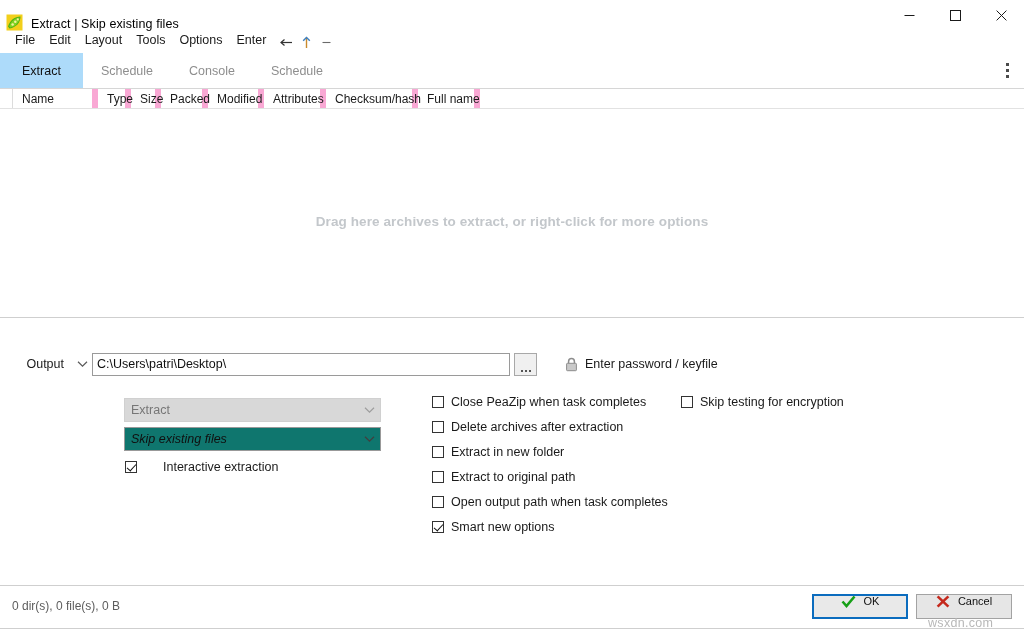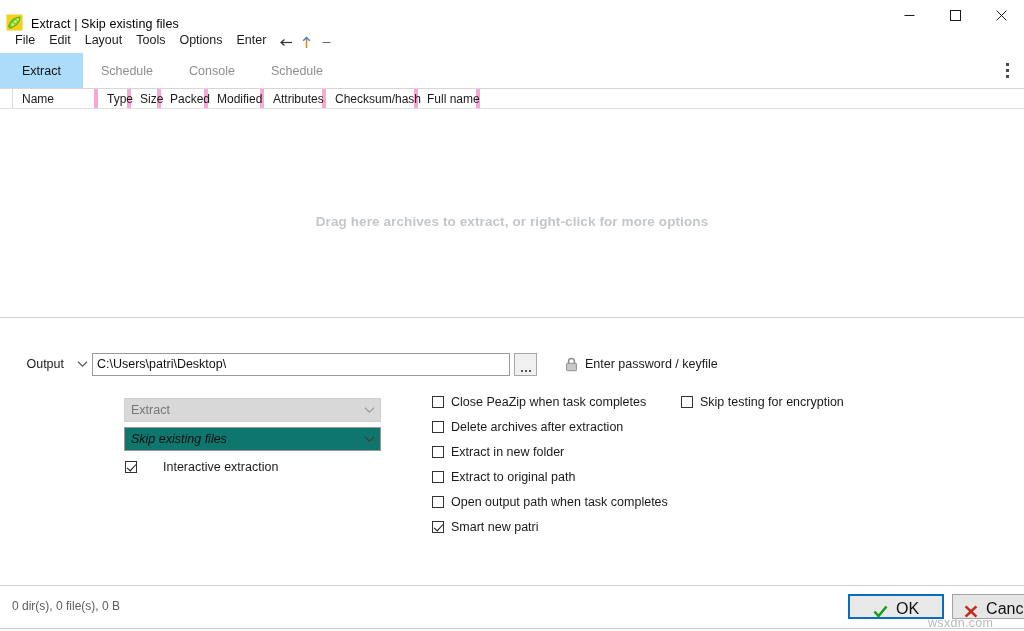--- a/index.html
+++ b/index.html
@@ -149,21 +149,21 @@
     background: #ffffff;
     border-bottom: 1px solid #e2e2e2;
     font-size: 12px;
     color: #1a1a1a;
     padding-left: 12px;
     box-sizing: border-box;
   }
   .col {
     display: flex;
     align-items: center;
-    border-right: 4px solid #f9a8d4;
+    border-right: 6px solid #f9a8d4;
     padding-left: 9px;
     padding-right: 0;
     white-space: nowrap;
     cursor: default;
     box-sizing: border-box;
   }
   .col:first-child { border-left: 1px solid #dcdcdc; }
 
   
   .droparea {
@@ -348,30 +348,29 @@
     left: 12px;
     top: 13px;
     font-size: 12px;
     color: #5d5d5d;
     white-space: nowrap;
   }
   .btn {
     position: absolute;
     height: 25px;
     display: flex;
-    align-items: flex-end;
+    align-items: flex-start;
     justify-content: center;
     gap: 8px;
     background: #e6e6e6;
     border: 1px solid #a3a3a3;
-    font-size: 16px;
+    font-size: 11px;
     color: #101010;
     cursor: default;
     box-sizing: border-box;
-    margin-left: 36px;
   }
   .btn-ok {
     left: 812px;
     top: 8px;
     width: 96px;
     outline: 2px solid #0b6cbe;
     outline-offset: -2px;
     background: #e9e9e9;
   }
   .btn-cancel {
@@ -564,21 +563,21 @@
     <div class="cb-row" style="left:432px; top:152px;">
       <span class="cbox"></span>
       <span>Extract to original path</span>
     </div>
     <div class="cb-row" style="left:432px; top:177px;">
       <span class="cbox"></span>
       <span>Open output path when task completes</span>
     </div>
     <div class="cb-row" style="left:432px; top:202px;">
       <span class="cbox checked"></span>
-      <span>Smart new patri</span>
+      <span>Smart new options</span>
     </div>
 
     <div class="cb-row" style="left:681px; top:77px;">
       <span class="cbox"></span>
       <span>Skip testing for encryption</span>
     </div>
 
   </div>
 
   <div class="statusbar">

